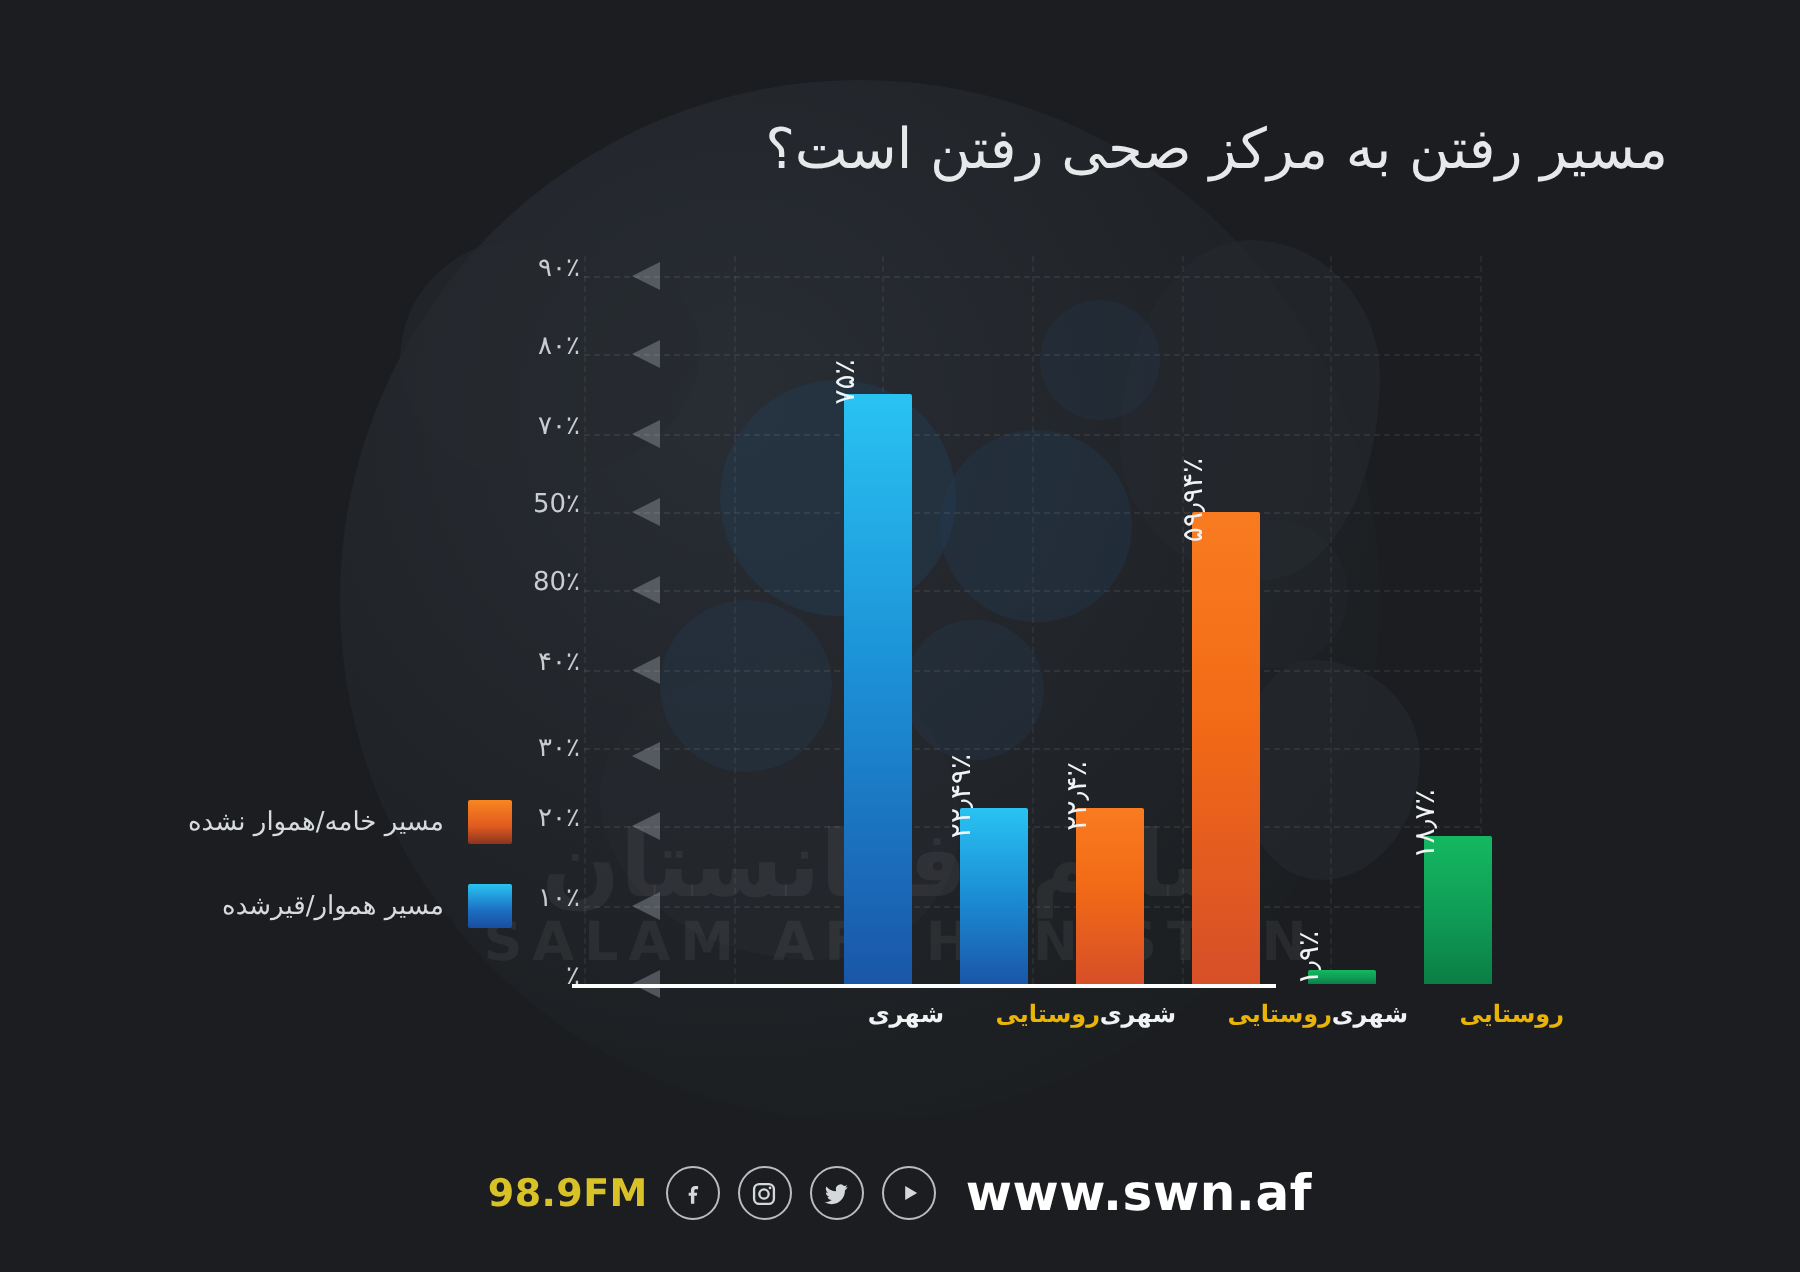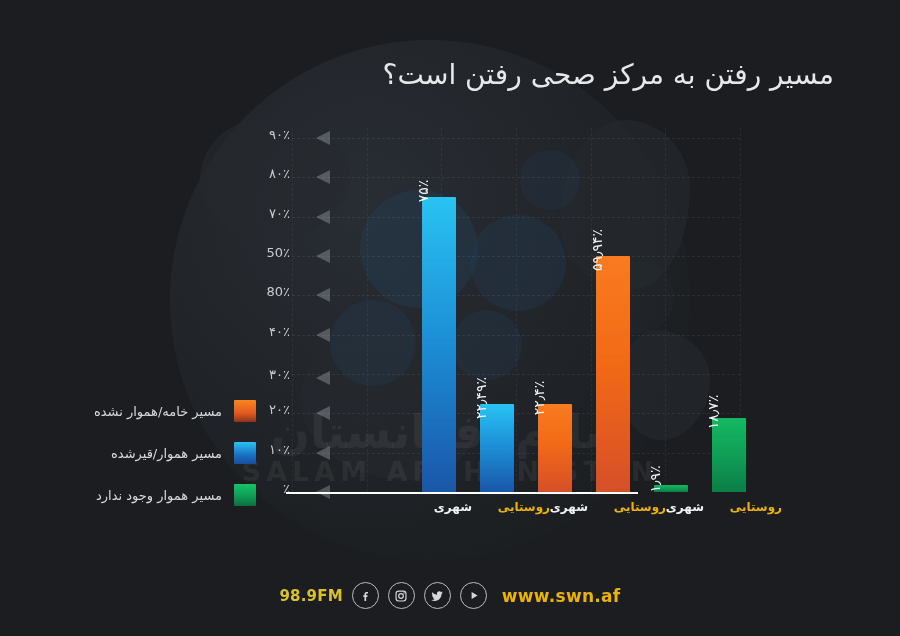--- a/index.html
+++ b/index.html
@@ -112,29 +112,29 @@
   .lg-orange{background:linear-gradient(180deg,#f9861f 0%,#e05a20 60%,#8a3420 100%);}
   .lg-green{background:linear-gradient(180deg,#17c469 0%,#0f9c55 55%,#0a6f3f 100%);}
   .legend-text{font-size:13px;color:#d8dbde;margin-right:12px;white-space:nowrap;}
 
   
   #footer{
     position:absolute;left:0;right:0;top:582px;
     display:flex;align-items:center;justify-content:center;gap:9px;
     direction:ltr;
   }
-  #fm-label{color:#d9c228;font-size:15px;font-weight:700;letter-spacing:.2px;}
+  #fm-label{color:#d9c228;font-size:19px;font-weight:700;letter-spacing:.2px;}
   .social{
     width:25px;height:25px;border-radius:50%;
     border:1.6px solid #b9bdc2;
     display:flex;align-items:center;justify-content:center;
     color:#d5d8db;
   }
   .social svg{display:block;}
-  #site-url{color:#eab308;font-size:17px;font-weight:700;letter-spacing:.3px;margin-left:6px;}
+  #site-url{color:#ffffff;font-size:25px;font-weight:700;letter-spacing:.3px;margin-left:6px;}
 </style>
 </head>
 <body>
 
 <div id="bg-layer">
   <div class="globe"></div>
   <div class="continent c1"></div>
   <div class="continent c2"></div>
   <div class="continent c3"></div>
   <div class="continent c4"></div>
@@ -261,24 +261,20 @@
 
 <div id="legend">
     <div class="legend-item">
       <span class="legend-swatch lg-orange"></span>
       <span class="legend-text">مسیر خامه/هموار نشده</span>
     </div>
     <div class="legend-item">
       <span class="legend-swatch lg-blue"></span>
       <span class="legend-text">مسیر هموار/قیرشده</span>
     </div>
-    <div class="legend-item">
-      <span class="legend-swatch lg-green"></span>
-      <span class="legend-text">مسیر هموار وجود ندارد</span>
-    </div>
   </div>
 
 <div id="footer">
   <span id="fm-label">98.9FM</span>
 
   <span class="social">
     <svg width="13" height="13" viewBox="0 0 24 24" fill="currentColor">
       <path d="M14.5 8.5h2.2V5.6h-2.6c-2.5 0-4 1.5-4 4v2.1H8v2.9h2.1V22h3.1v-7.4h2.3l.4-2.9h-2.7V10c0-1 .4-1.5 1.3-1.5z"></path>
     </svg>
   </span>

